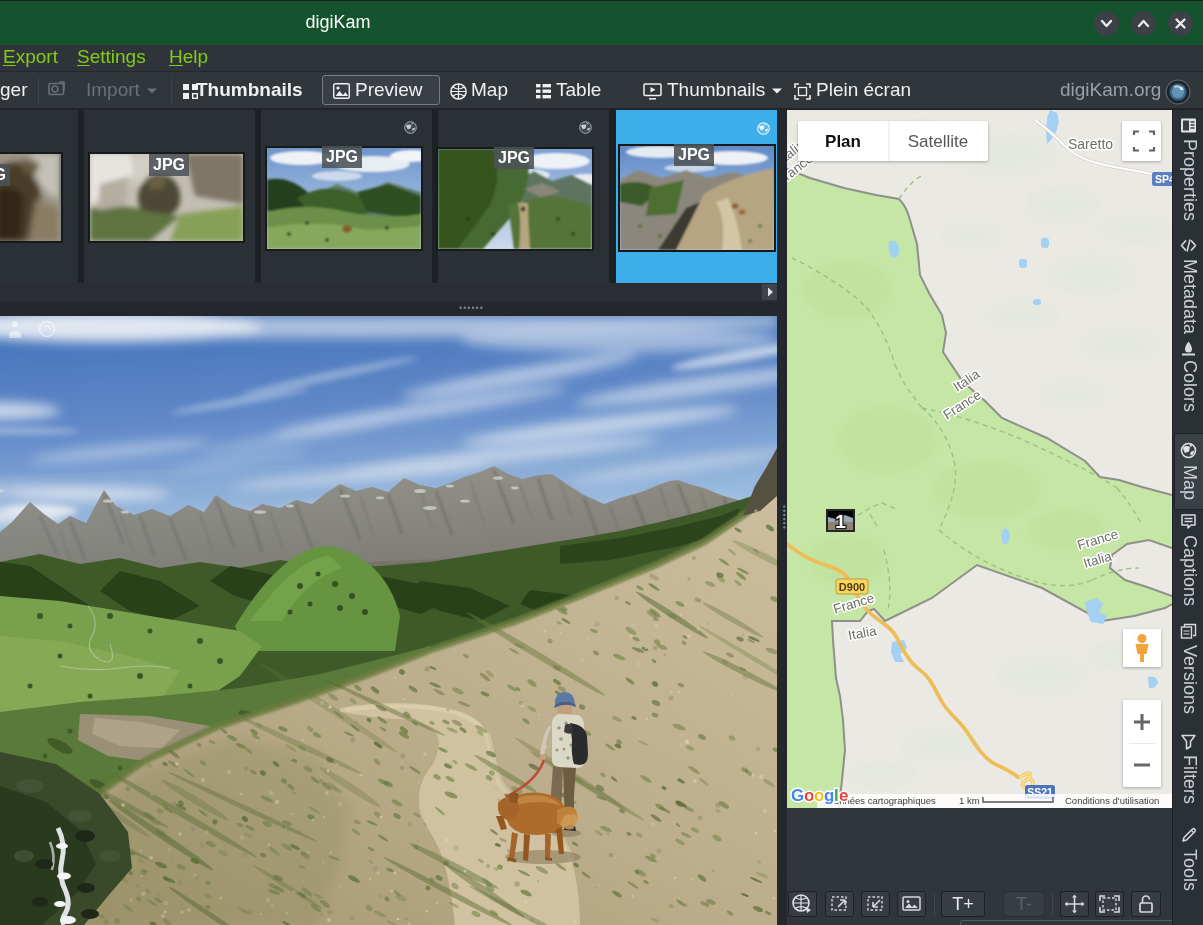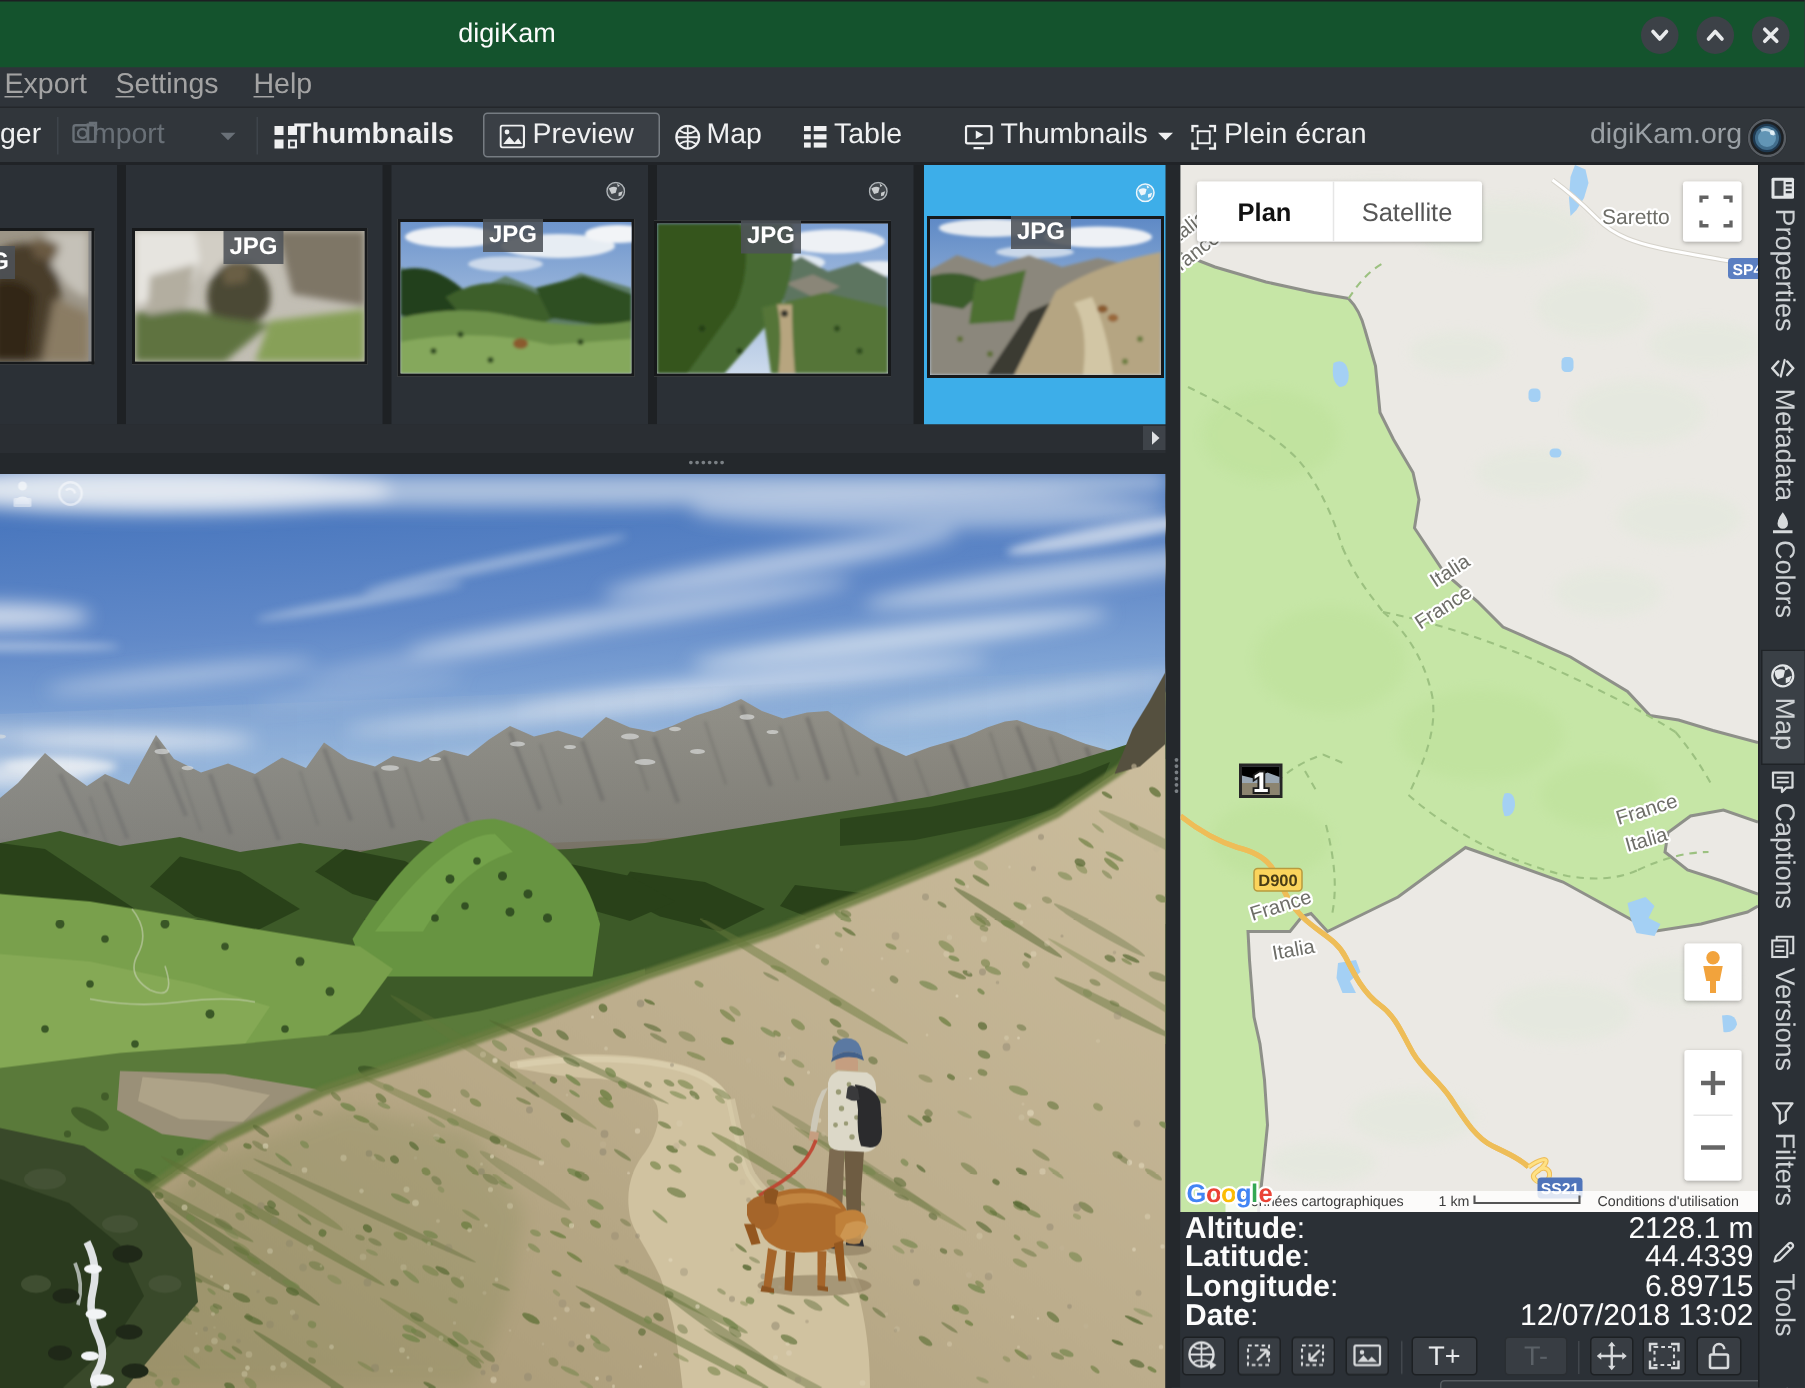--- a/index.html
+++ b/index.html
@@ -8,21 +8,21 @@
 #win { position:absolute; left:0; top:0; width:1203px; height:925px; }
 .abs { position:absolute; }
 
 
 #titlebar { position:absolute; left:0; top:0; width:1203px; height:45px; background:#14532d; border-top:1px solid #1c1f22;}
 #title { position:absolute; left:0; top:11px; width:676px; text-align:center; color:#fcfcfc; font-size:18px; }
 .winbtn { position:absolute; top:10px; width:25px; height:25px; border-radius:50%; background:#3c4147; }
 .winbtn svg { position:absolute; left:4px; top:4px; }
 
 
-#menubar { position:absolute; left:0; top:45px; width:1203px; height:27px; background:#2f343a; border-bottom:1px solid #24272b; color:#a3a3a3; font-size:19px; }
+#menubar { position:absolute; left:0; top:45px; width:1203px; height:27px; background:#2f343a; border-bottom:1px solid #24272b; color:#84cc16; font-size:19px; }
 .mitem { position:absolute; top:1px; }
 .mitem u { text-decoration-thickness:1px; text-underline-offset:2px; }
 
 
 #toolbar { position:absolute; left:0; top:72px; width:1203px; height:38px; background:#31363b; border-bottom:2px solid #202327; color:#eff0f1; font-size:19px; }
 .titem { position:absolute; top:7px; white-space:nowrap; }
 .gray { color:#697077; }
 #previewbtn { position:absolute; left:322px; top:3px; width:118px; height:30px; border:1px solid #767c82; border-radius:3px; background:#3a3f45; }
 
 
@@ -87,21 +87,21 @@
 
   <div id="toolbar">
     <div class="titem" style="left:0px;">ger</div>
     <div style="position:absolute;left:38px;top:6px;width:1px;height:25px;background:#3e444b;"></div>
     <div style="position:absolute;left:171px;top:6px;width:1px;height:25px;background:#3e444b;"></div>
     <svg class="abs" style="left:48px;top:8px;" width="19" height="17" viewBox="0 0 19 17">
         <rect x="1" y="3.5" width="14.5" height="11" rx="1.5" stroke="#697077" stroke-width="1.6" fill="none"></rect>
         <circle cx="7" cy="9" r="3" stroke="#697077" stroke-width="1.6" fill="none"></circle>
         <path d="M12 3.5 v-1.5 h4 v8" stroke="#697077" stroke-width="1.6" fill="none"></path>
       </svg>
-    <div class="titem gray" style="left:56px;">Import</div>
+    <div class="titem gray" style="left:86px;">Import</div>
     <svg class="abs" style="left:146px;top:15px;" width="12" height="8">
         <path d="M1 1.5 l5 5 l5 -5" fill="#697077"></path>
       </svg>
     <svg class="abs" style="left:182px;top:11px;" width="17" height="17" viewBox="0 0 17 17">
         <rect x="1" y="1" width="6" height="6" fill="#eff0f1"></rect>
         <rect x="10" y="1" width="6" height="6" fill="#eff0f1"></rect>
         <rect x="1" y="10" width="6" height="6" fill="#eff0f1"></rect>
         <rect x="10.7" y="10.7" width="4.6" height="4.6" fill="none" stroke="#eff0f1" stroke-width="1.4"></rect>
       </svg>
     <div class="titem" style="left:196px;font-weight:bold;">Thumbnails</div>
@@ -1375,30 +1375,20 @@
       <text x="4" y="691" fill="#4285F4">G</text>
       <text x="17" y="691" fill="#EA4335">o</text>
       <text x="27" y="691" fill="#FBBC05">o</text>
       <text x="37" y="691" fill="#4285F4">g</text>
       <text x="47" y="691" fill="#34A853">l</text>
       <text x="52" y="691" fill="#EA4335">e</text>
     </g>
   </svg>
   </div>
 
-  <div id="infopanel">
-    <div class="ilabel" style="top:1px;">Altitude<span style="font-weight:normal">:</span></div>
-      <div class="ivalue" style="top:1px;">2128.1 m</div>
-    <div class="ilabel" style="top:20px;">Latitude<span style="font-weight:normal">:</span></div>
-      <div class="ivalue" style="top:20px;">44.4339</div>
-    <div class="ilabel" style="top:40px;">Longitude<span style="font-weight:normal">:</span></div>
-      <div class="ivalue" style="top:40px;">6.89715</div>
-    <div class="ilabel" style="top:59px;">Date<span style="font-weight:normal">:</span></div>
-      <div class="ivalue" style="top:59px;">12/07/2018 13:02</div>
-  </div>
 
   <div id="botrow">
     <div class="ibtn" style="left:788px;width:29px;"><svg width="27" height="24" viewBox="0 0 27 24">
           <circle cx="12" cy="11" r="8" fill="none" stroke="#dcdee0" stroke-width="1.6"></circle>
           <path d="M12 3 v16 M4 11 h16 M6 5.5 a11 11 0 0 0 12 0 M6 16.5 a11 11 0 0 1 12 0" stroke="#dcdee0" stroke-width="1.2" fill="none"></path>
           <path d="M17 15 l5 3 l-4 3 z" fill="#dcdee0"></path>
         </svg></div>
     <div class="ibtn" style="left:825px;width:29px;"><svg width="27" height="24" viewBox="0 0 27 24">
           <rect x="6" y="5" width="14" height="13" fill="none" stroke="#d7d9db" stroke-width="1.4" stroke-dasharray="2.5 2"></rect>
           <path d="M12 15 L19 8 M19 8 h-5 M19 8 v5" stroke="#d7d9db" stroke-width="1.6" fill="none"></path>

